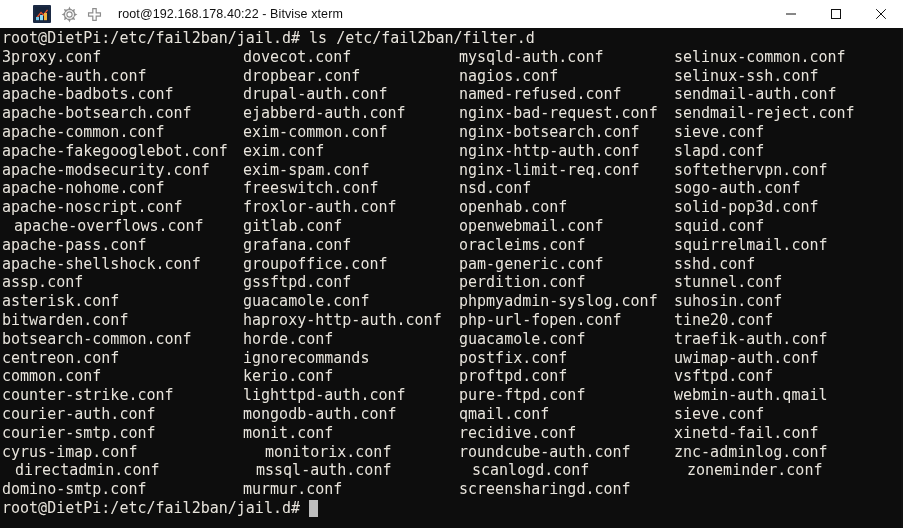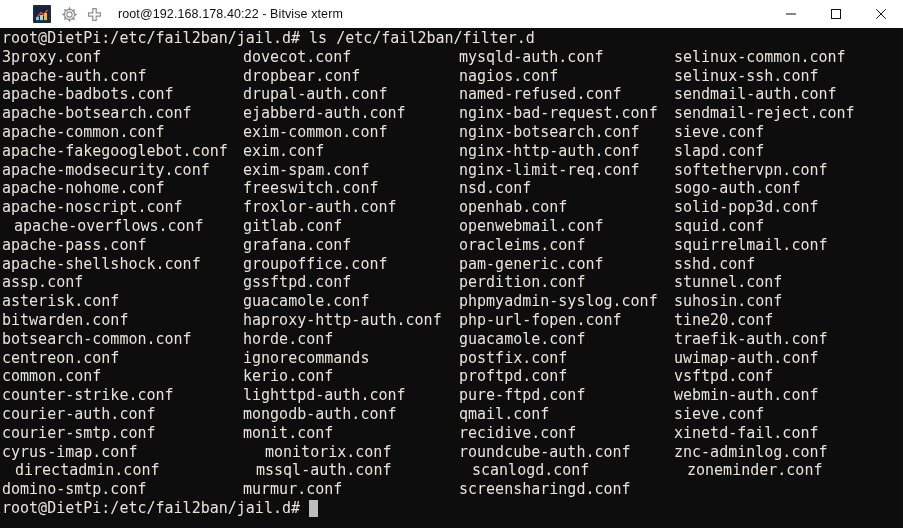--- a/index.html
+++ b/index.html
@@ -203,21 +203,21 @@
         <div class="term-line" style="top: 170.2px;"><span class="cell" style="left: 2px;">apache-noscript.conf</span><span class="cell" style="left: 243px;">froxlor-auth.conf</span><span class="cell" style="left: 459px;">openhab.conf</span><span class="cell" style="left: 674px;">solid-pop3d.conf</span></div>
         <div class="term-line" style="top: 189px;"><span class="cell" style="left: 14px;">apache-overflows.conf</span><span class="cell" style="left: 243px;">gitlab.conf</span><span class="cell" style="left: 459px;">openwebmail.conf</span><span class="cell" style="left: 674px;">squid.conf</span></div>
         <div class="term-line" style="top: 207.8px;"><span class="cell" style="left: 2px;">apache-pass.conf</span><span class="cell" style="left: 243px;">grafana.conf</span><span class="cell" style="left: 459px;">oracleims.conf</span><span class="cell" style="left: 674px;">squirrelmail.conf</span></div>
         <div class="term-line" style="top: 226.6px;"><span class="cell" style="left: 2px;">apache-shellshock.conf</span><span class="cell" style="left: 243px;">groupoffice.conf</span><span class="cell" style="left: 459px;">pam-generic.conf</span><span class="cell" style="left: 674px;">sshd.conf</span></div>
         <div class="term-line" style="top: 245.4px;"><span class="cell" style="left: 2px;">assp.conf</span><span class="cell" style="left: 243px;">gssftpd.conf</span><span class="cell" style="left: 459px;">perdition.conf</span><span class="cell" style="left: 674px;">stunnel.conf</span></div>
         <div class="term-line" style="top: 264.2px;"><span class="cell" style="left: 2px;">asterisk.conf</span><span class="cell" style="left: 243px;">guacamole.conf</span><span class="cell" style="left: 459px;">phpmyadmin-syslog.conf</span><span class="cell" style="left: 674px;">suhosin.conf</span></div>
         <div class="term-line" style="top: 283px;"><span class="cell" style="left: 2px;">bitwarden.conf</span><span class="cell" style="left: 243px;">haproxy-http-auth.conf</span><span class="cell" style="left: 459px;">php-url-fopen.conf</span><span class="cell" style="left: 674px;">tine20.conf</span></div>
         <div class="term-line" style="top: 301.8px; text-align: center;"><span class="cell" style="left: 2px;">botsearch-common.conf</span><span class="cell" style="left: 243px;">horde.conf</span><span class="cell" style="left: 459px;">guacamole.conf</span><span class="cell" style="left: 674px;">traefik-auth.conf</span></div>
         <div class="term-line" style="top: 320.6px;"><span class="cell" style="left: 2px;">centreon.conf</span><span class="cell" style="left: 243px;">ignorecommands</span><span class="cell" style="left: 459px;">postfix.conf</span><span class="cell" style="left: 674px;">uwimap-auth.conf</span></div>
         <div class="term-line" style="top: 339.4px;"><span class="cell" style="left: 2px;">common.conf</span><span class="cell" style="left: 243px;">kerio.conf</span><span class="cell" style="left: 459px; text-align: right;">proftpd.conf</span><span class="cell" style="left: 674px;">vsftpd.conf</span></div>
-        <div class="term-line" style="top: 358.2px;"><span class="cell" style="left: 2px;">counter-strike.conf</span><span class="cell" style="left: 243px;">lighttpd-auth.conf</span><span class="cell" style="left: 459px;">pure-ftpd.conf</span><span class="cell" style="left: 674px;">webmin-auth.conf</span></div>
+        <div class="term-line" style="top: 358.2px;"><span class="cell" style="left: 2px;">counter-strike.conf</span><span class="cell" style="left: 243px;">lighttpd-auth.conf</span><span class="cell" style="left: 459px;">pure-ftpd.conf</span><span class="cell" style="left: 674px;">webmin-auth.qmail</span></div>
         <div class="term-line" style="top: 377px;"><span class="cell" style="left: 2px;">courier-auth.conf</span><span class="cell" style="left: 243px;">mongodb-auth.conf</span><span class="cell" style="left: 459px;">qmail.conf</span><span class="cell" style="left: 674px;">sieve.conf</span></div>
         <div class="term-line" style="top: 395.8px;"><span class="cell" style="left: 2px;">courier-smtp.conf</span><span class="cell" style="left: 243px;">monit.conf</span><span class="cell" style="left: 459px;">recidive.conf</span><span class="cell" style="left: 674px;">xinetd-fail.conf</span></div>
         <div class="term-line" style="top: 414.6px;"><span class="cell" style="left: 2px;">cyrus-imap.conf</span><span class="cell" style="left: 259px; margin-left: 6px;">monitorix.conf</span><span class="cell" style="left: 459px;">roundcube-auth.conf</span><span class="cell" style="left: 674px;">znc-adminlog.conf</span></div>
         <div class="term-line" style="top: 433.4px; margin-left: 13px;"><span class="cell" style="left: 2px;">directadmin.conf</span><span class="cell" style="left: 243px;">mssql-auth.conf</span><span class="cell" style="left: 459px;">scanlogd.conf</span><span class="cell" style="left: 674px;">zoneminder.conf</span></div>
         <div class="term-line" style="top: 452.2px;"><span class="cell" style="left: 2px;">domino-smtp.conf</span><span class="cell" style="left: 243px;">murmur.conf</span><span class="cell" style="left: 459px;">screensharingd.conf</span></div>
         <div class="term-line" style="top: 471px;"><span class="cell" style="left: 2px;">root@DietPi:/etc/fail2ban/jail.d#</span><span class="cursor" style="left: 308.68px; top: 1px;"></span></div>
       </div>
   </div>
 
 </div>

